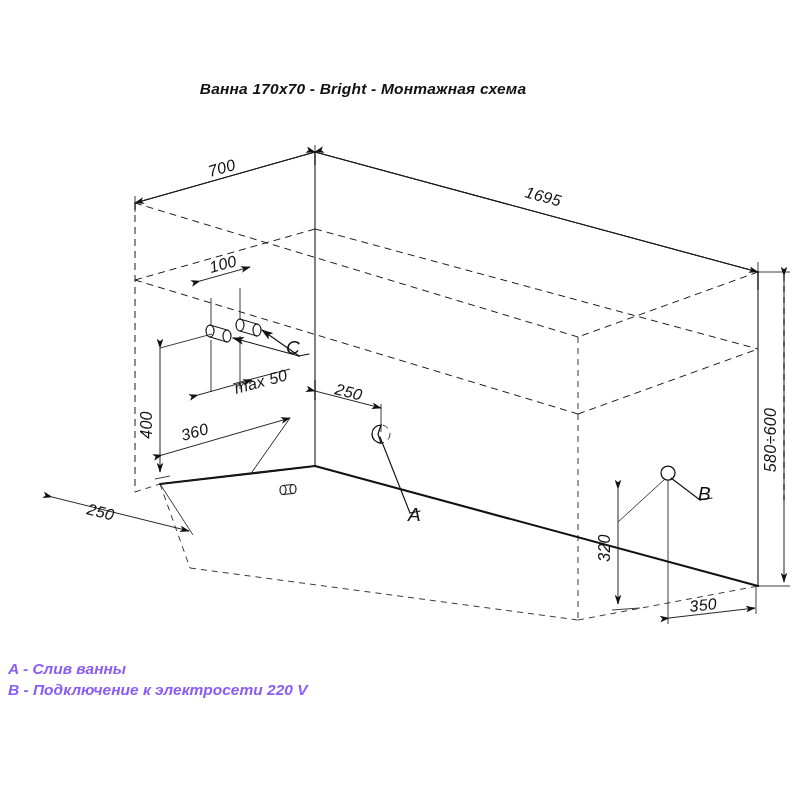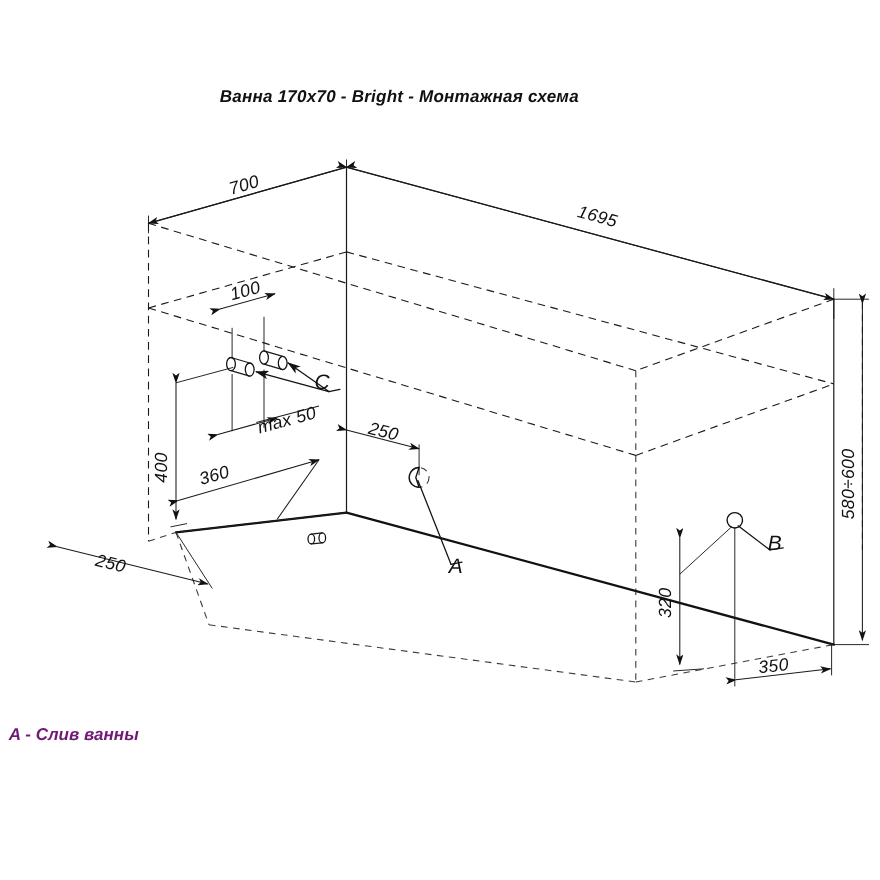--- a/index.html
+++ b/index.html
@@ -109,21 +109,21 @@
     letter-spacing: 0.2px;
   }
   #legend {
     position: absolute;
     left: 8px;
     top: 658px;
     font-family: "Liberation Sans", sans-serif;
     font-size: 15.5px;
     font-style: italic;
     font-weight: bold;
-    color: #701a75;
+    color: #8b5cf6;
     line-height: 21px;
   }
   #legend div { white-space: nowrap; }
 </style>
 </head>
 <body>
 
 <div id="sheet">
 
   <div id="title">Ванна 170x70 - Bright - Монтажная схема</div>
@@ -296,15 +296,16 @@
     <g>
       <path class="witness" d="M 135 196 L 135 212"></path>
       <path class="witness" d="M 315 145 L 315 165"></path>
       <path class="witness" d="M 758 262 L 758 290"></path>
     </g>
 
   </svg>
 
   <div id="legend">
     <div>A - Слив ванны</div>
+    <div>B - Подключение к электросети 220 V</div>
   </div>
 
 </div>
 
 </body></html>

